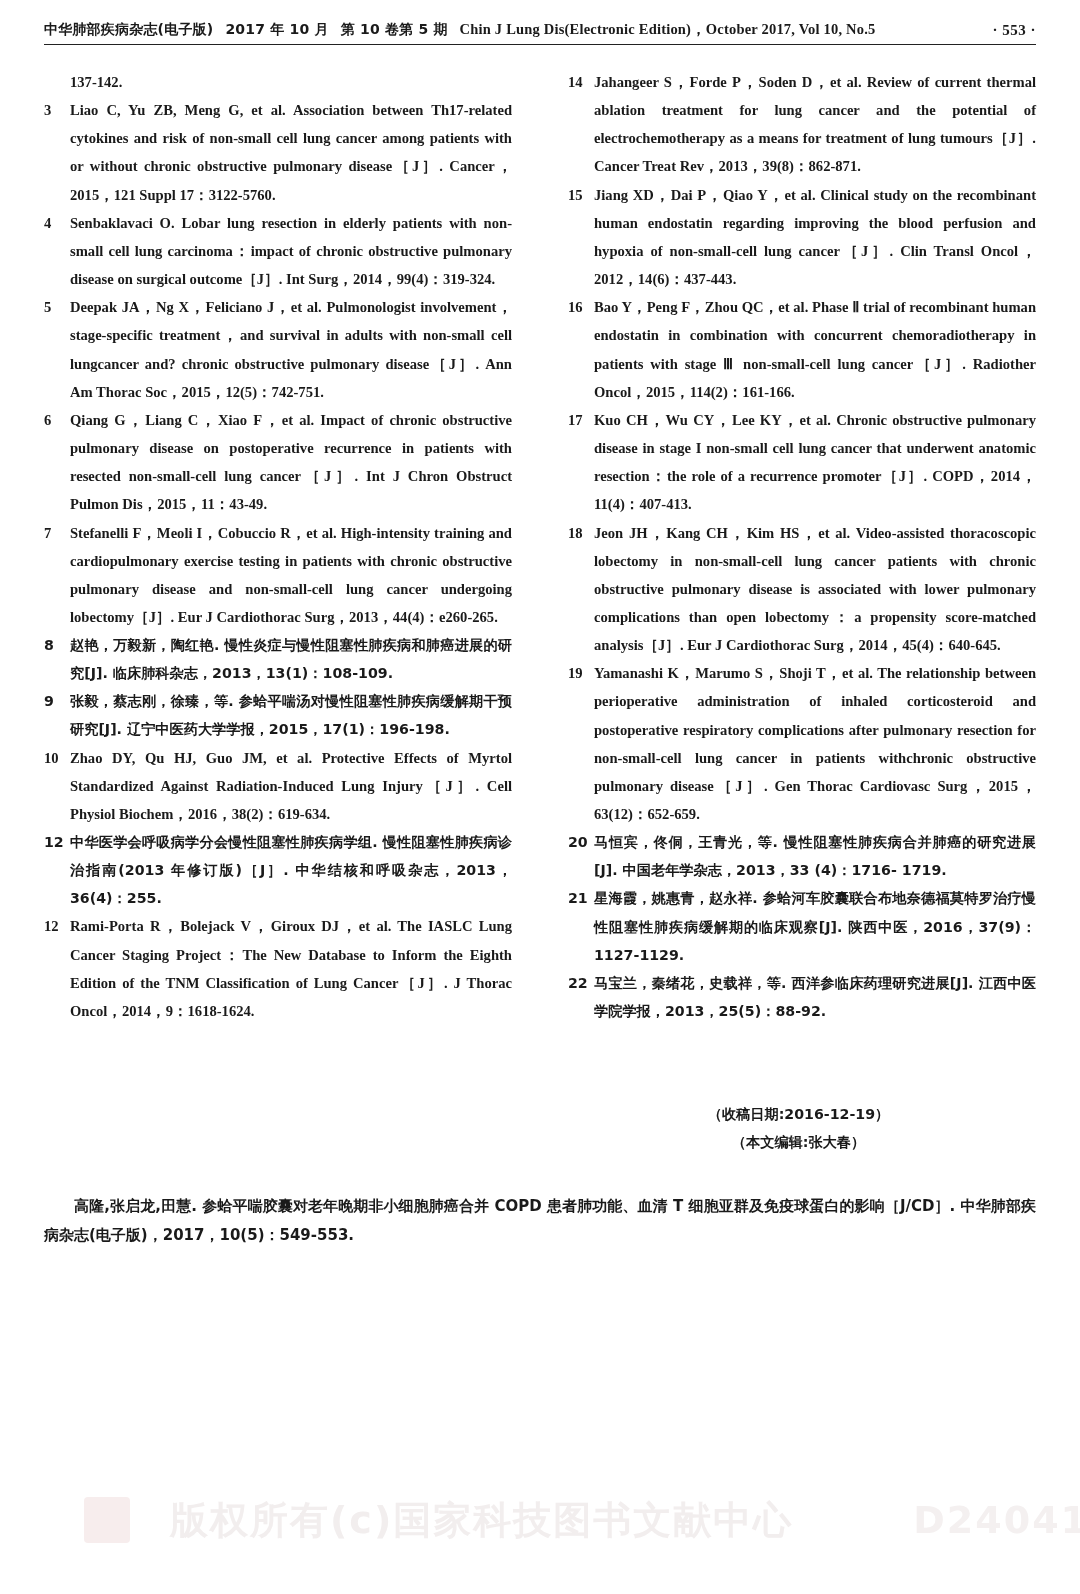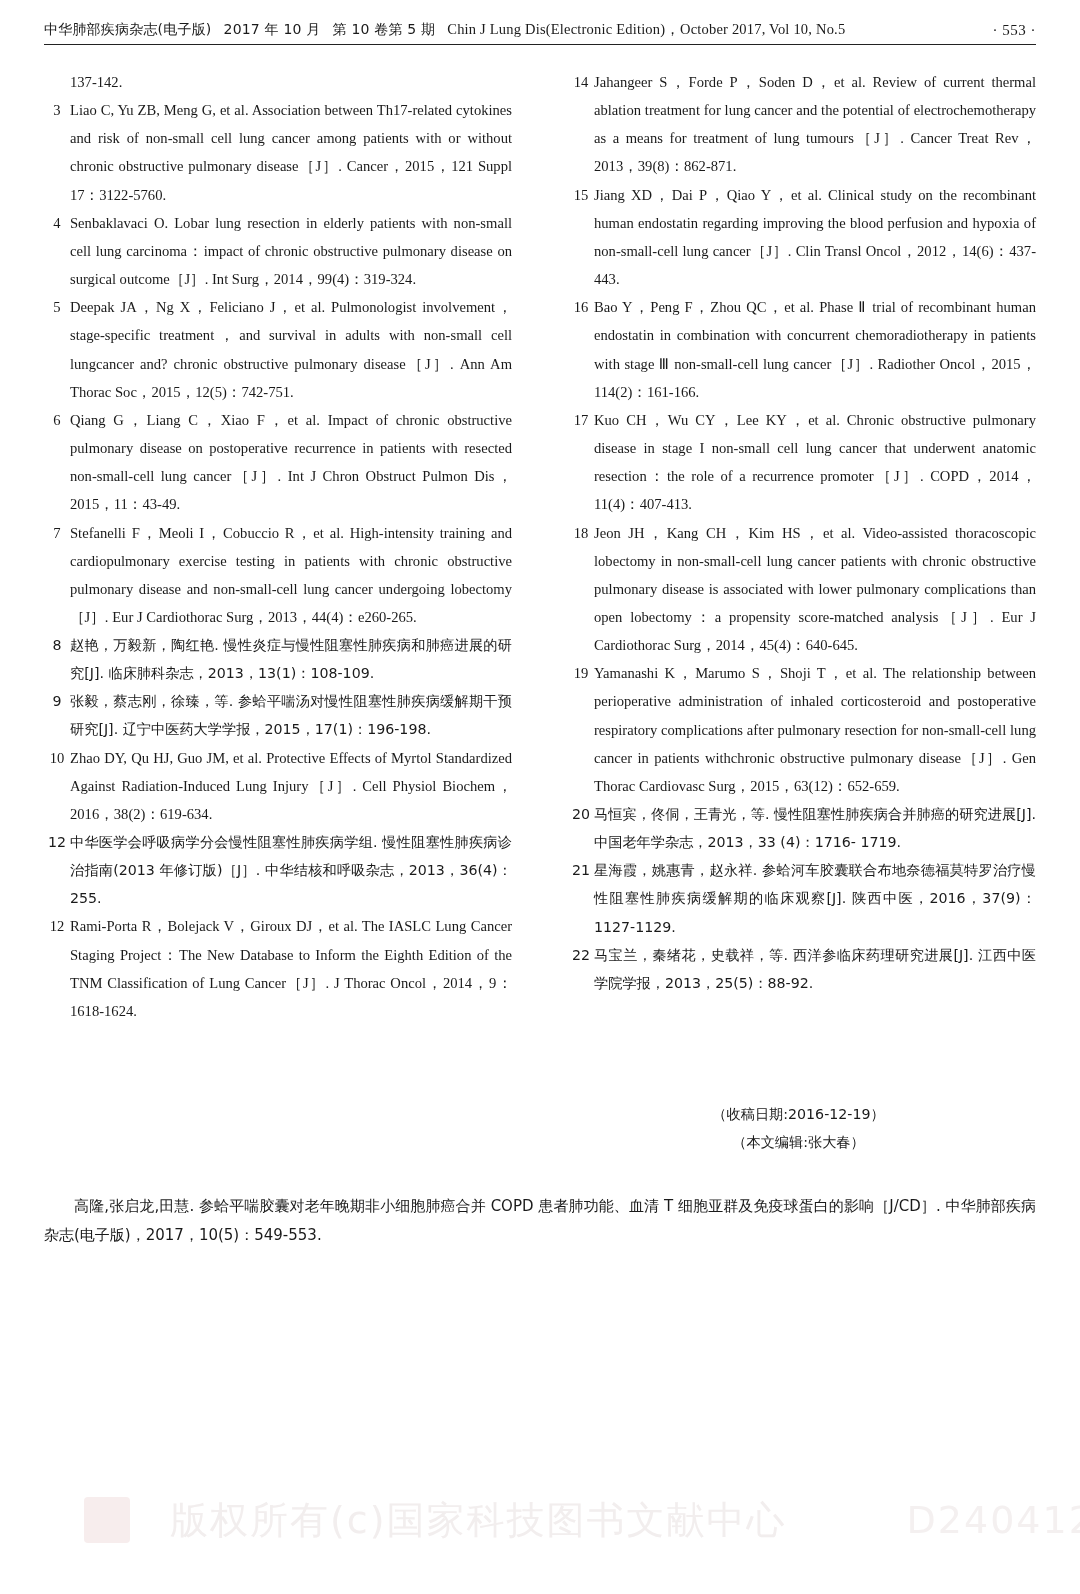--- a/index.html
+++ b/index.html
@@ -13,20 +13,21 @@
     font-family: "Liberation Serif", serif;
     color: #1a1a1a;
     position: relative;
     overflow: hidden;
   }
   .page {
     position: absolute;
     left: 0; top: 0;
     width: 931px;
     height: 1594px;
+    font-weight: bold;
   }
 
   
   .runhead {
     position: absolute;
     left: 44px;
     top: 20px;
     width: 992px;
     display: flex;
     align-items: flex-end;
@@ -71,21 +72,21 @@
   }
   .ref {
     display: flex;
     font-size: 14.6px;
     line-height: 1.93;
     margin-bottom: 0px;
   }
   .ref .num {
     width: 26px;
     flex: 0 0 26px;
-    text-align: center;
+    text-align: left;
     font-family: "Liberation Serif", serif;
   }
   .ref .num.wide {
     width: 26px;
   }
   .ref .txt {
     flex: 1 1 auto;
     text-align: justify;
     text-justify: inter-word;
     hyphens: none;

